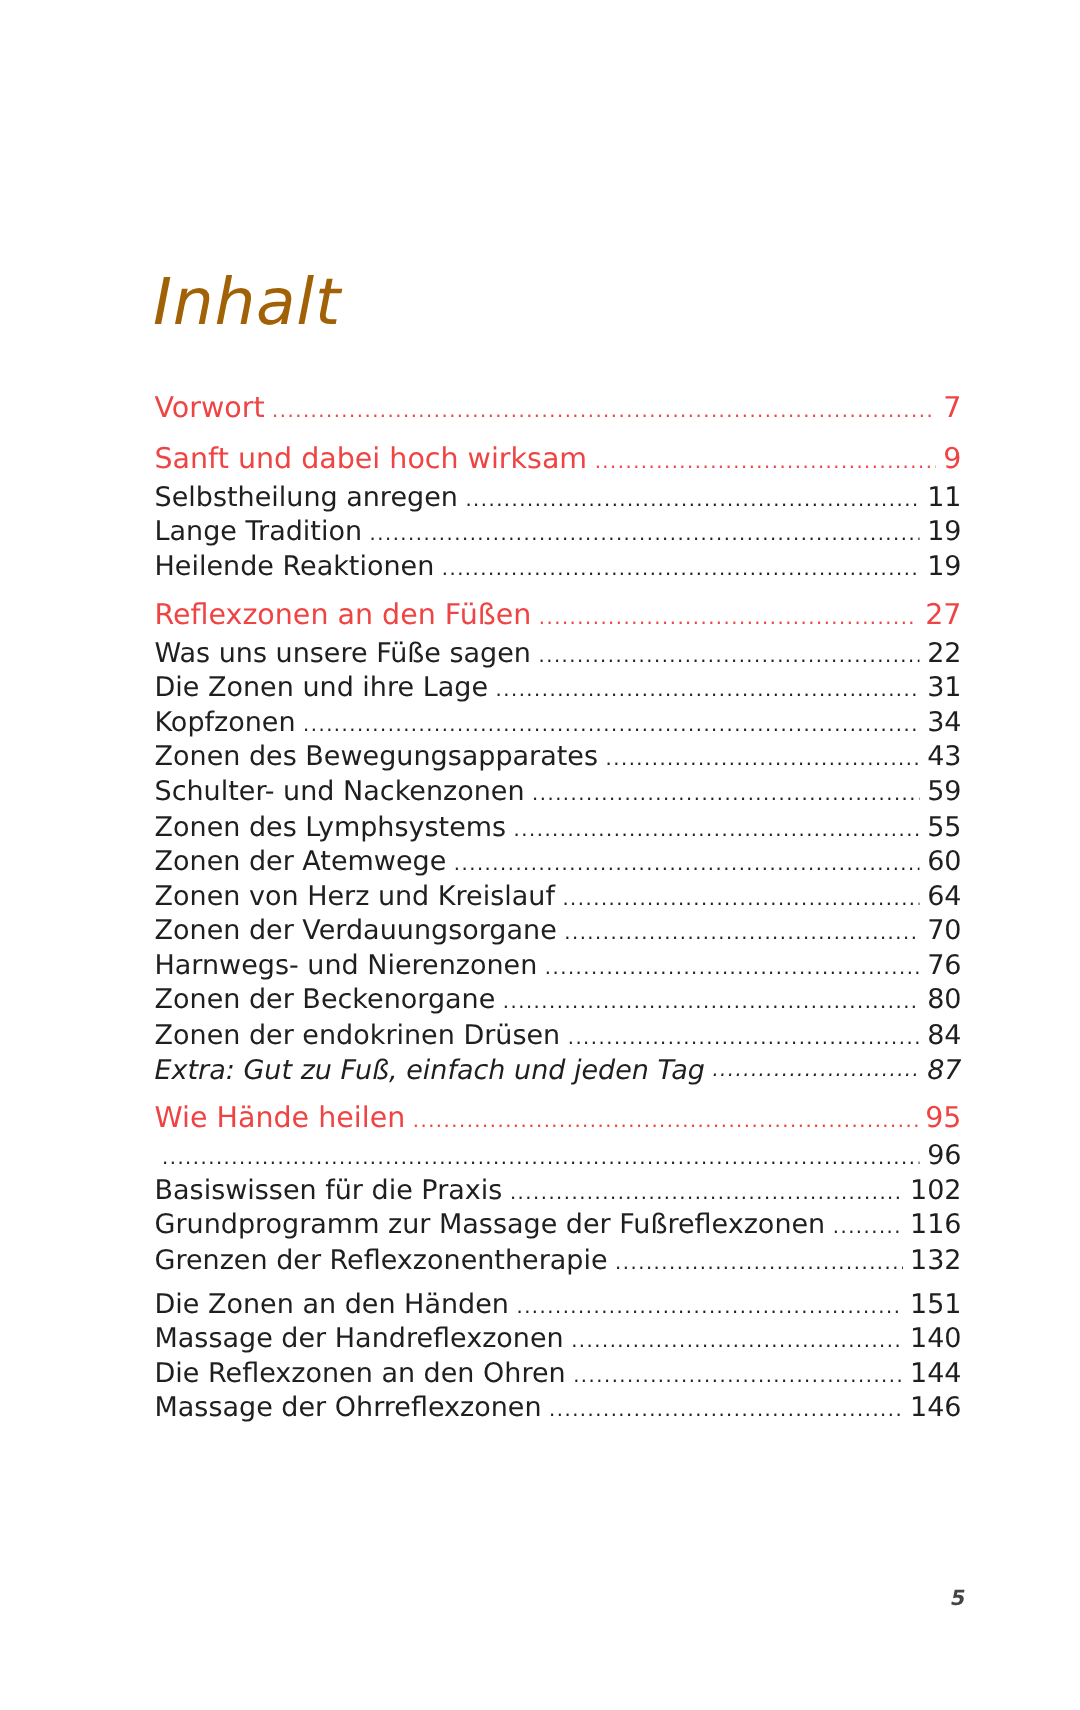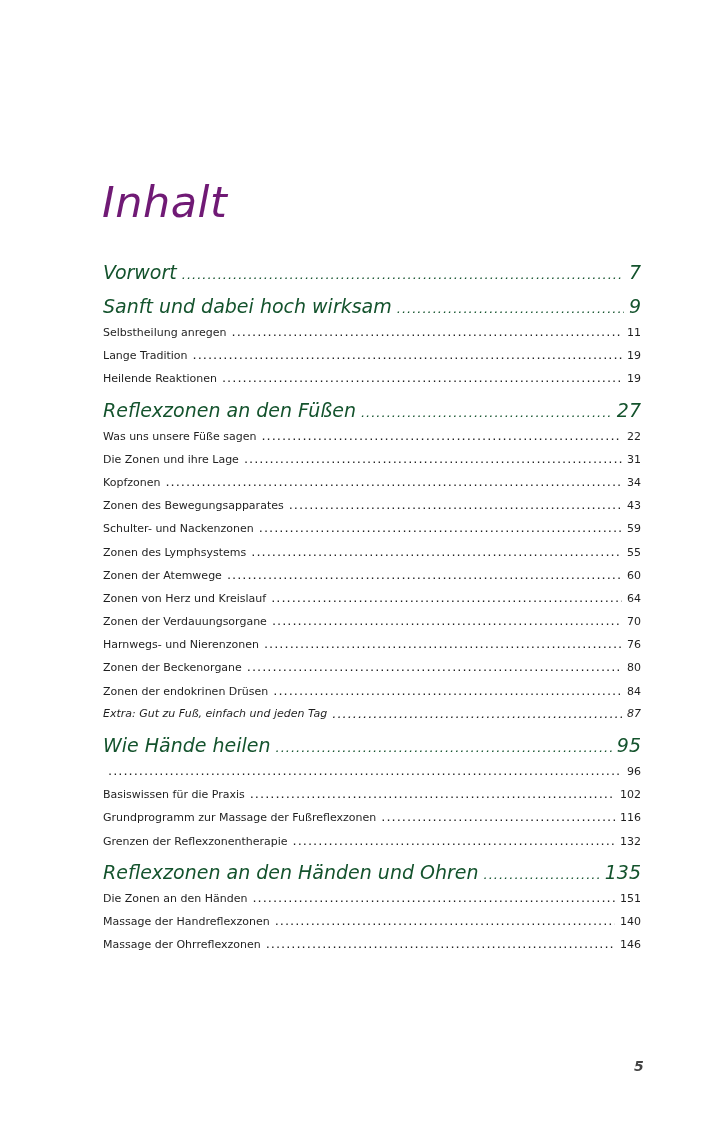--- a/index.html
+++ b/index.html
@@ -5,32 +5,32 @@
   html, body { margin: 0; padding: 0; }
   body {
     width: 720px; height: 1140px; background: #ffffff;
     position: relative; overflow: hidden;
     font-family: "DejaVu Sans", sans-serif;
     color: #1f1f1f;
   }
   .title {
     position: absolute; left: 102px; top: 148px;
     font-size: 43px; font-style: italic; font-weight: normal;
-    color: #701a75; letter-spacing: 0.5px;
+    color: #a16207; letter-spacing: 0.5px;
     font-family: "DejaVu Sans", sans-serif;
   }
   .toc { position: absolute; left: 103px; top: 258px; width: 538px; }
   .section { margin-bottom: 6px; }
   .row {
     display: flex; align-items: baseline;
     height: 23.2px; line-height: 23.2px;
-    font-size: 11px; white-space: nowrap; overflow: hidden;
+    font-size: 18px; white-space: nowrap; overflow: hidden;
   }
   .row.head {
-    font-style: italic; color: #14532d; font-size: 19px;
+    color: #ef4444; font-size: 19px;
     height: 28px; line-height: 28px;
   }
   .row.first-head { margin-bottom: 5px; }
   .row.extra { font-style: italic; align-items: center; }
   .row .label { flex: 0 0 auto; }
   .row .dots {
     flex: 1 1 auto; overflow: hidden; margin: 0 5px;
     letter-spacing: 1px; font-size: 13px;
   }
   .row .dots::before {
@@ -174,36 +174,36 @@
         <span class="page">116</span>
       </div>
     <div class="row">
         <span class="label">Grenzen der Reflexzonentherapie</span>
         <span class="dots"></span>
         <span class="page">132</span>
       </div>
   </div>
 
   <div class="section">
-    <div class="row head">
-      <span class="label">Reflexzonen an den Händen und Ohren</span>
-      <span class="dots"></span>
-      <span class="page">135</span>
-    </div>
     <div class="row">
         <span class="label">Die Zonen an den Händen</span>
         <span class="dots"></span>
         <span class="page">151</span>
       </div>
     <div class="row">
         <span class="label">Massage der Handreflexzonen</span>
         <span class="dots"></span>
         <span class="page">140</span>
       </div>
     <div class="row">
+        <span class="label">Die Reflexzonen an den Ohren</span>
+        <span class="dots"></span>
+        <span class="page">144</span>
+      </div>
+    <div class="row">
         <span class="label">Massage der Ohrreflexzonen</span>
         <span class="dots"></span>
         <span class="page">146</span>
       </div>
   </div>
 
 </div>
 
 <div class="folio">5</div>
 

